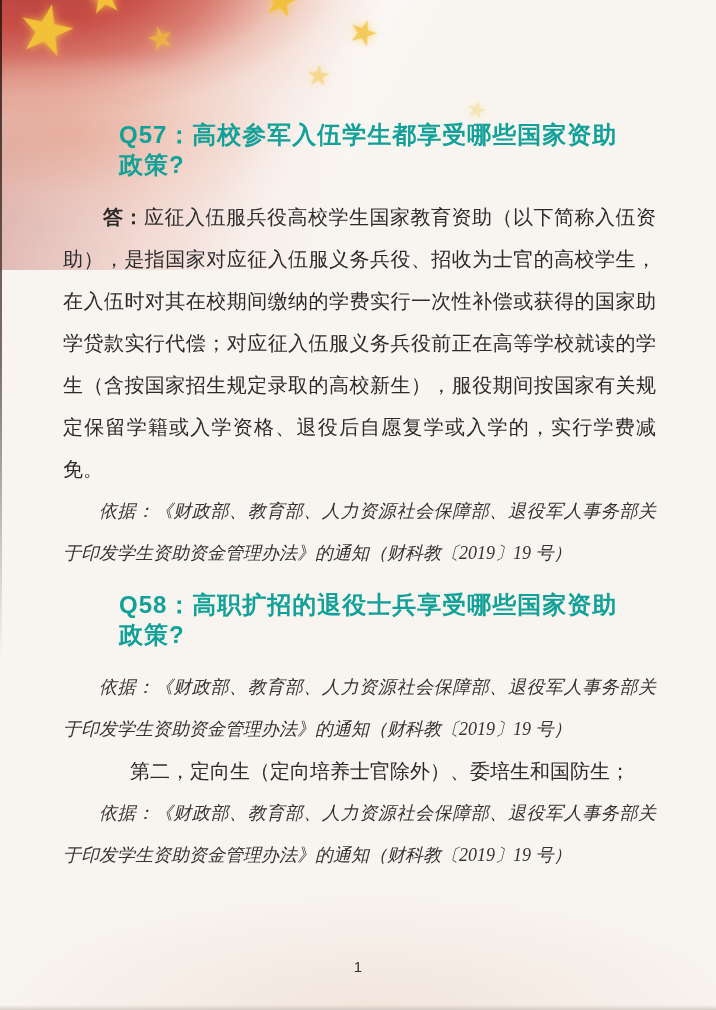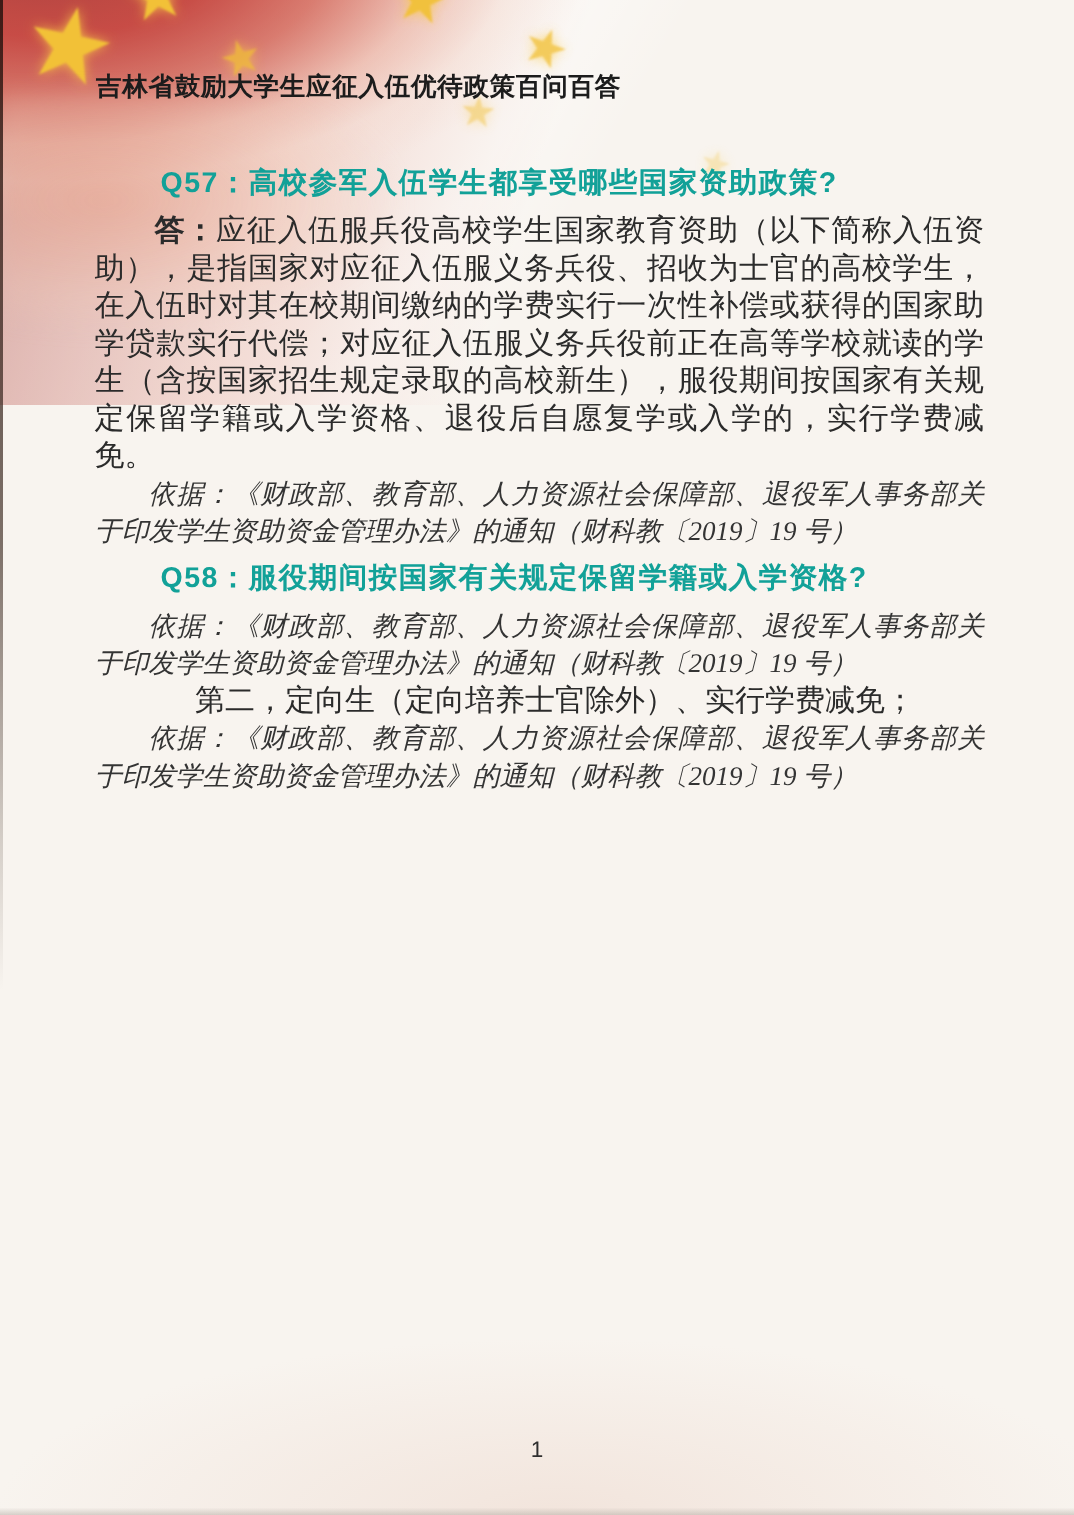--- a/index.html
+++ b/index.html
@@ -45,25 +45,25 @@
   .header-title{
     position:absolute;top:46px;left:64px;z-index:3;
     font-family:"Liberation Sans","DejaVu Sans",sans-serif;
     font-weight:bold;font-size:17px;letter-spacing:.5px;color:#1c1c1c;
   }
   .content{
     position:absolute;top:104px;left:63px;width:593px;z-index:3;
     font-size:20px;line-height:30px;
   }
   .question{
-    margin:4px;padding-left:40px;line-height:30px;
+    margin:16px;padding-left:40px;line-height:30px;
     font-family:"Liberation Sans","DejaVu Sans",sans-serif;
-    font-weight:bold;font-size:19px;letter-spacing:1px;color:#12a198;
+    font-weight:bold;font-size:24px;letter-spacing:1px;color:#12a198;
   }
-  .para{margin:0;line-height:25px;text-indent:2em;text-align:justify;}
+  .para{margin:0;line-height:42px;text-indent:2em;text-align:justify;}
   .para .lead{font-weight:bold;}
   .para.sub{text-indent:3.35em;}
   .para.basis{font-style:italic;font-size:18px;color:#343434;}
   .footer{
     position:absolute;left:0;bottom:34px;width:100%;z-index:3;text-align:center;
   }
   .page-number{
     font-family:"Liberation Sans","DejaVu Sans",sans-serif;
     font-size:15px;color:#2f2f2f;
   }
@@ -80,41 +80,40 @@
     <span class="star" style="left:262px;top:-20px;font-size:42px;transform:rotate(10deg);opacity:.95;"></span>
     <span class="star" style="left:348px;top:16px;font-size:34px;transform:rotate(20deg);opacity:.8;"></span>
     <span class="star" style="left:306px;top:62px;font-size:28px;transform:rotate(5deg);opacity:.5;"></span>
     <span class="star" style="left:466px;top:98px;font-size:24px;transform:rotate(15deg);opacity:.3;"></span>
   </div>
   <div class="pink-wash"></div>
   <div class="bottom-wash"></div>
   <div class="edge-left"></div>
   <div class="edge-bottom"></div>
 
-  <div class="header-title">吉林省鼓励大学生应征入伍优待政策百问百答</div>
 
   <main class="content" id="sections">
   <section class="qa-section">
     <h2 class="question">Q57：高校参军入伍学生都享受哪些国家资助政策?</h2>
     <div class="answers">
           <p class="para"><b class="lead">答：</b>应征入伍服兵役高校学生国家教育资助（以下简称入伍资助），是指国家对应征入伍服义务兵役、招收为士官的高校学生，在入伍时对其在校期间缴纳的学费实行一次性补偿或获得的国家助学贷款实行代偿；对应征入伍服义务兵役前正在高等学校就读的学生（含按国家招生规定录取的高校新生），服役期间按国家有关规定保留学籍或入学资格、退役后自愿复学或入学的，实行学费减免。</p>
           <p class="para basis">依据：《财政部、教育部、人力资源社会保障部、退役军人事务部关于印发学生资助资金管理办法》的通知（财科教〔2019〕19 号）</p>
         </div>
   </section>
 
   <section class="qa-section">
-    <h2 class="question">Q58：服役期间按国家有关规定保留学籍或入学资格?</h2>
+    <h2 class="question">Q58：高职扩招的退役士兵享受哪些国家资助政策?</h2>
     <div class="answers">
           <p class="para basis">依据：《财政部、教育部、人力资源社会保障部、退役军人事务部关于印发学生资助资金管理办法》的通知（财科教〔2019〕19 号）</p>
         </div>
   </section>
 
   <section class="qa-section">
     <div class="answers">
-          <p class="para sub">第二，定向生（定向培养士官除外）、实行学费减免；</p>
+          <p class="para sub">第二，定向生（定向培养士官除外）、委培生和国防生；</p>
           <p class="para basis">依据：《财政部、教育部、人力资源社会保障部、退役军人事务部关于印发学生资助资金管理办法》的通知（财科教〔2019〕19 号）</p>
         </div>
   </section>
 
   <section class="qa-section">
   </section>
 </main>
 
   <div class="footer">
     <span class="page-number">1</span>

